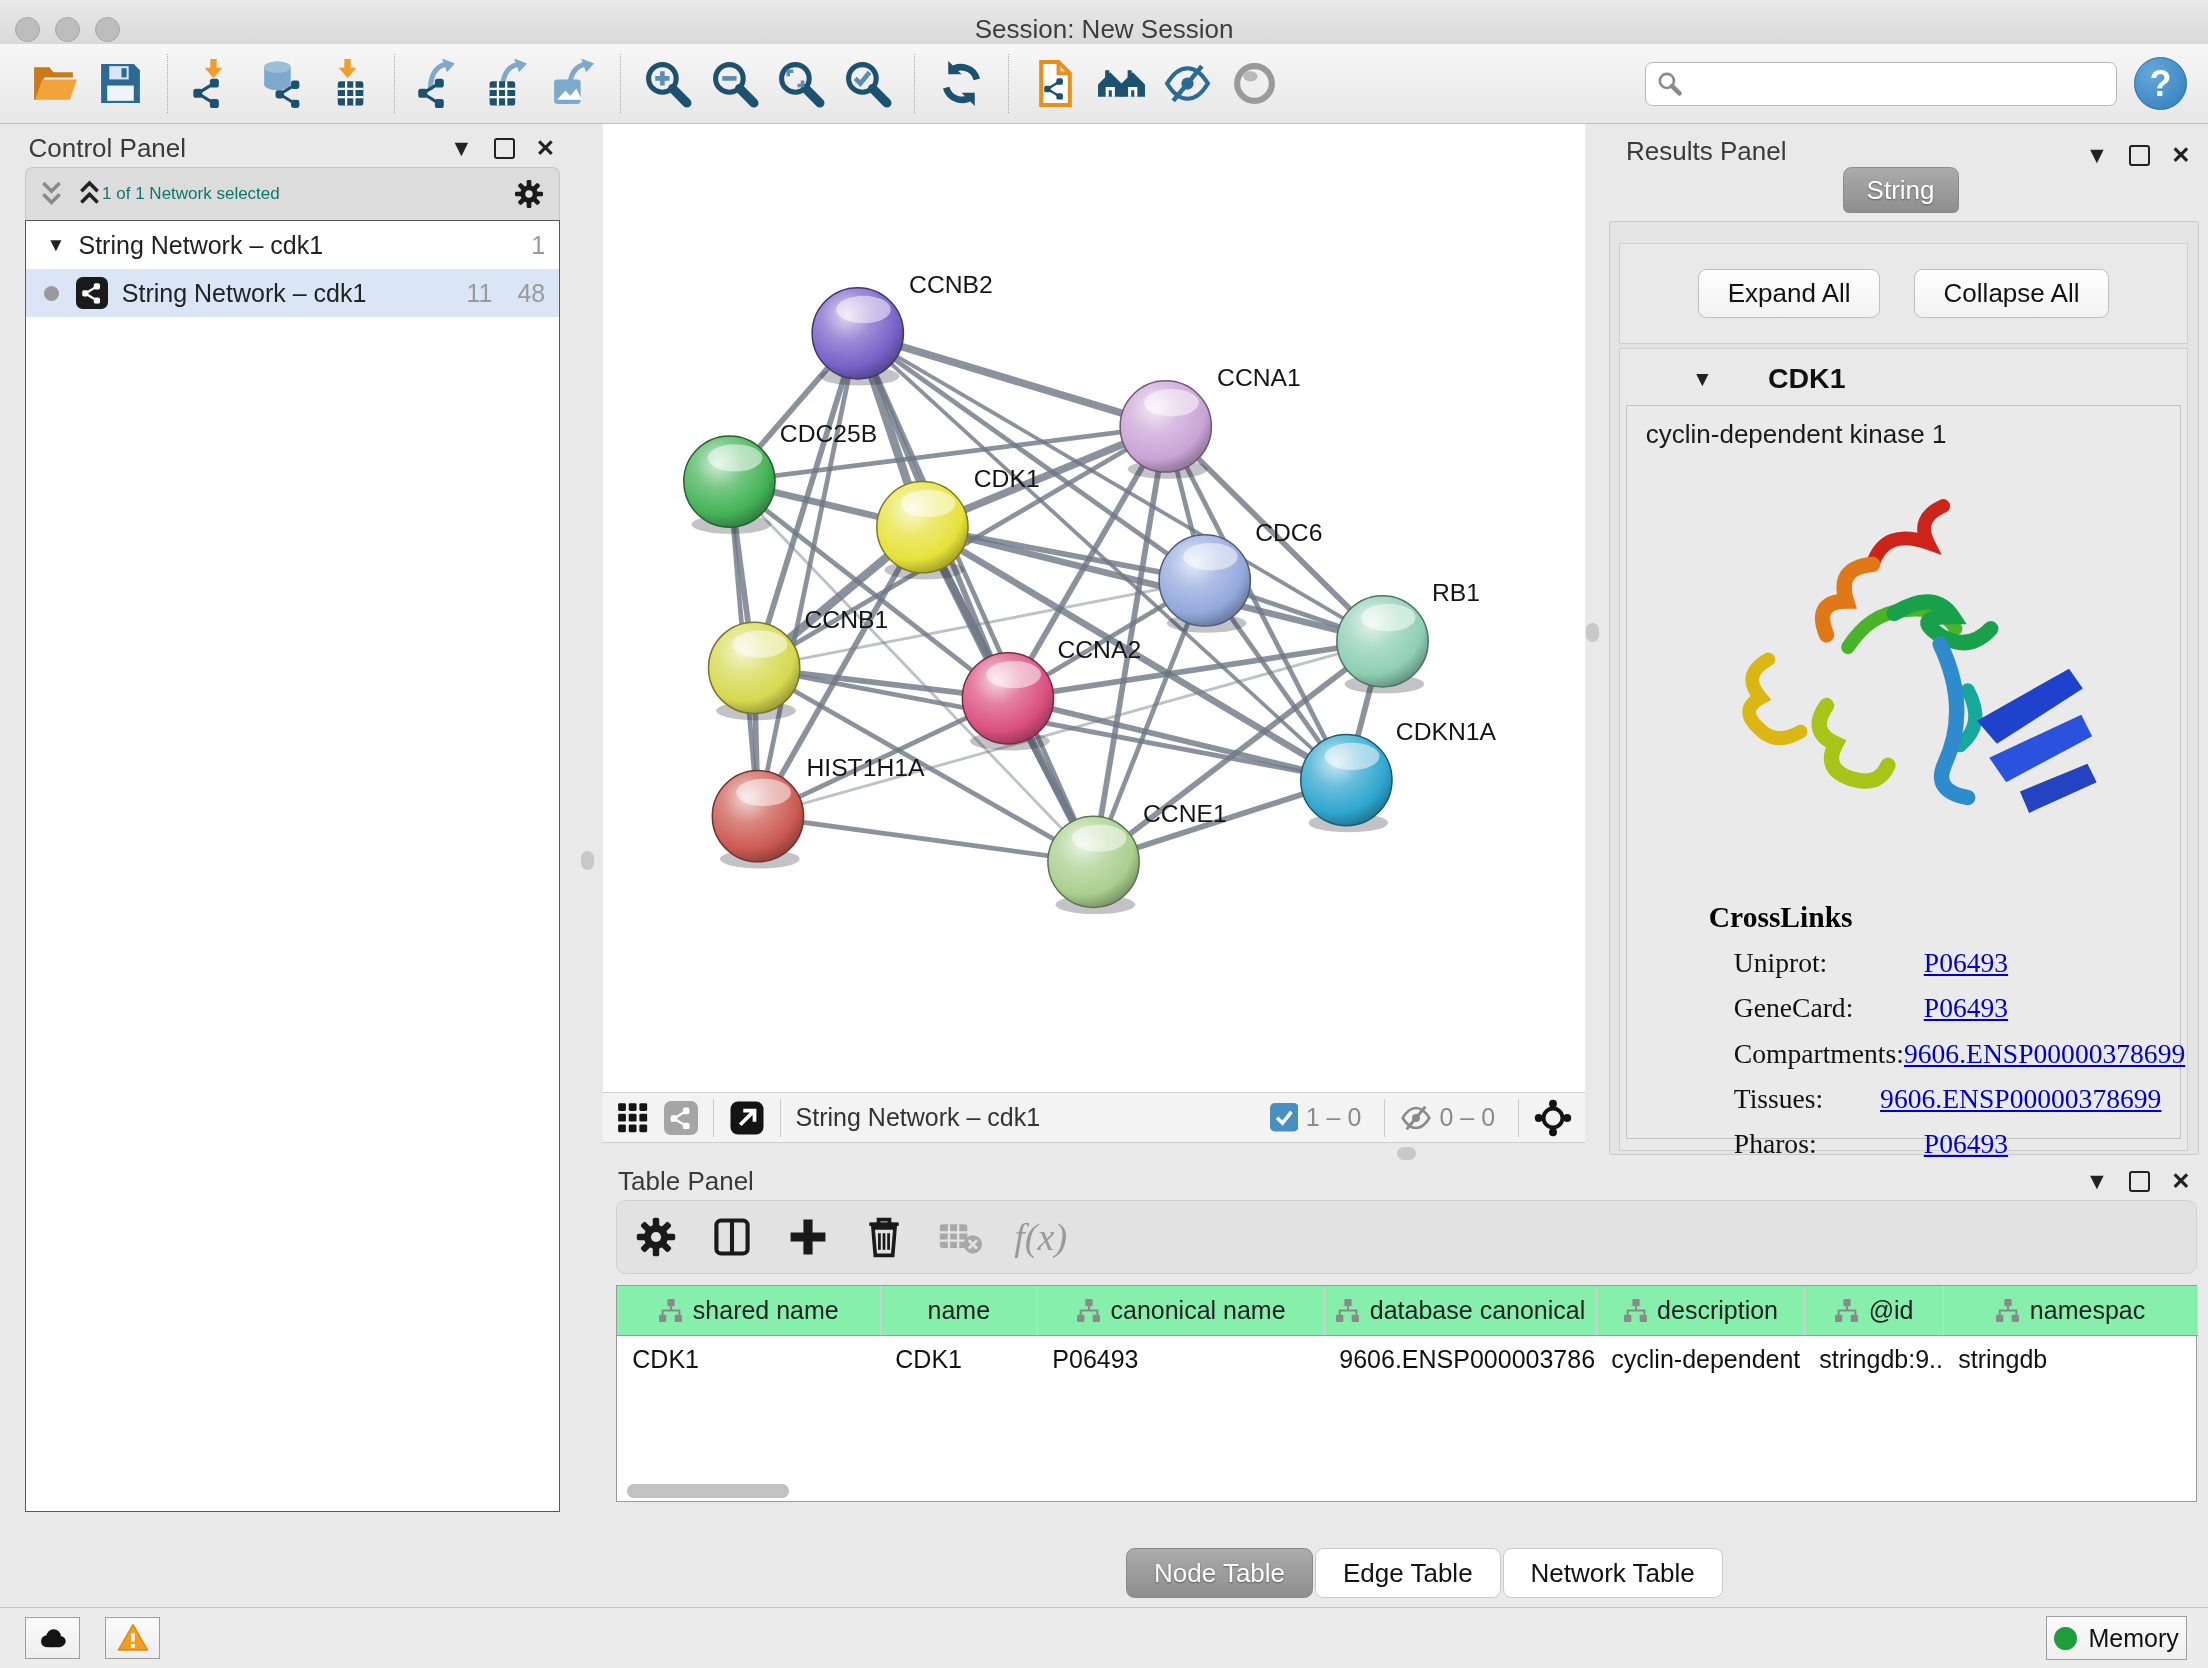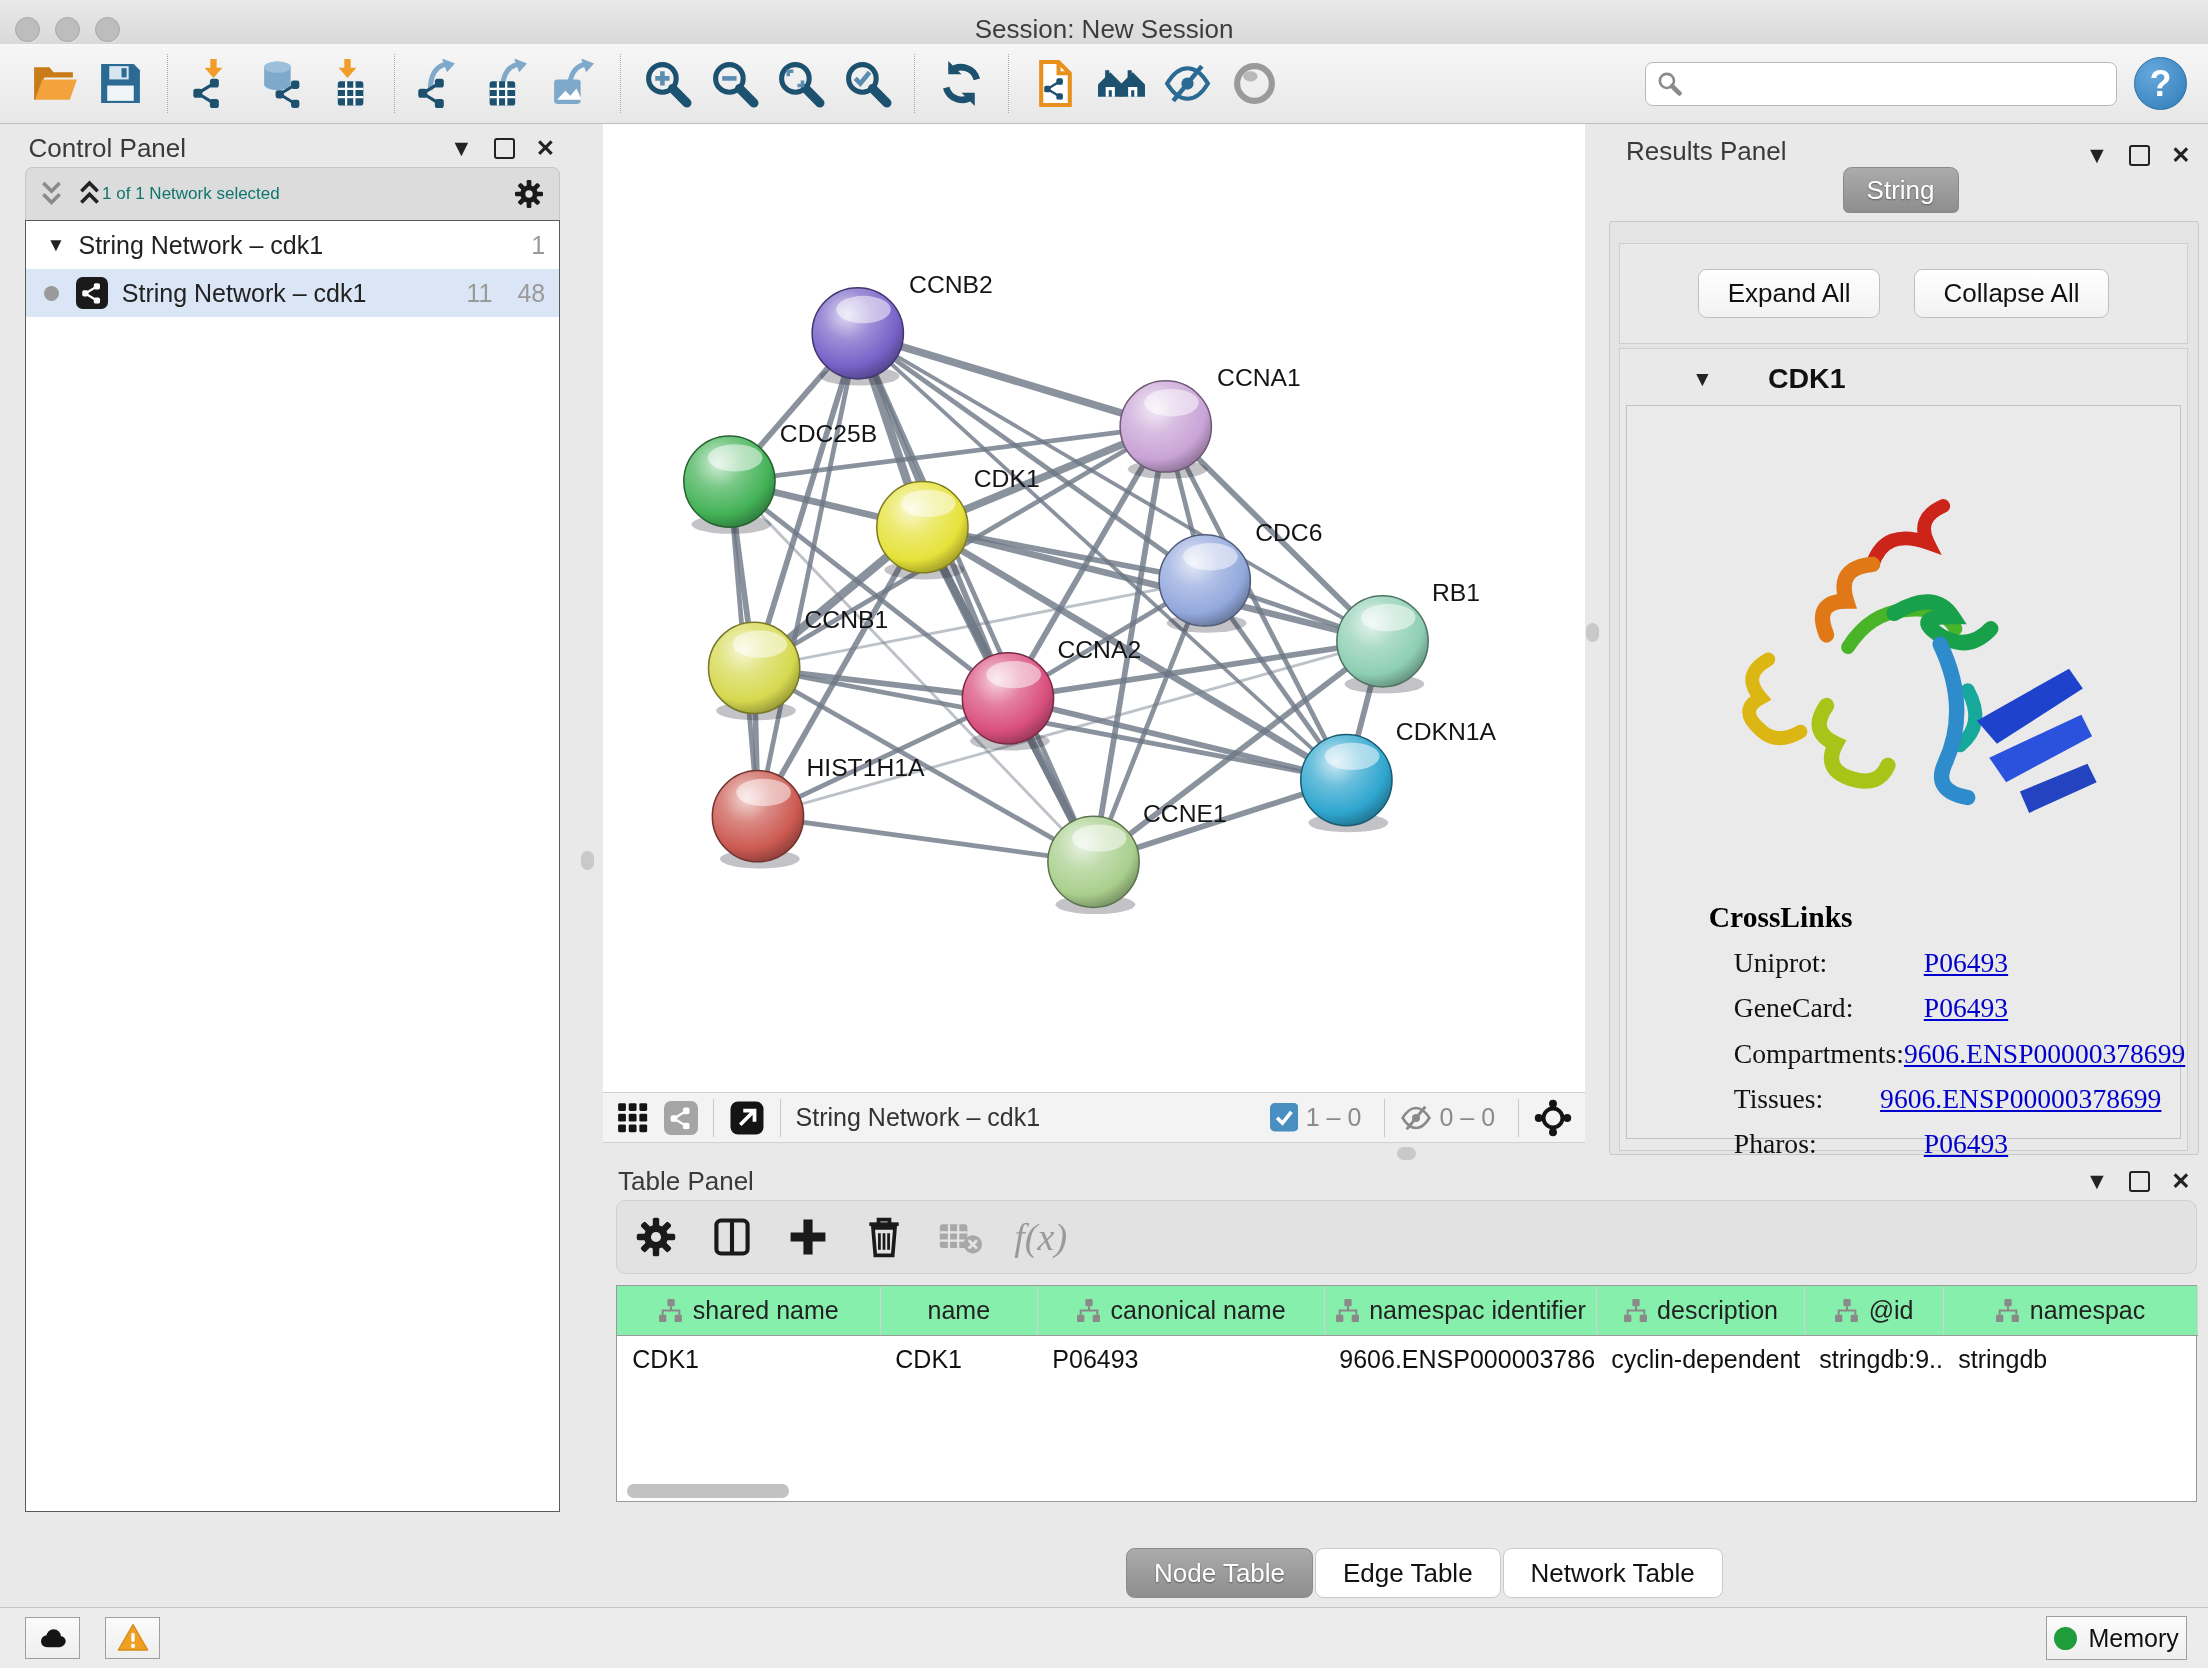--- a/index.html
+++ b/index.html
@@ -740,20 +740,21 @@
     <div id="rp-btnbox">
       <span class="btn">Expand All</span>
       <span class="btn">Collapse All</span>
     </div>
     <div id="rp-section">
       <div id="rp-sec-head">
         <span style="font-size:21px">▼</span>
         <span id="rp-gene">CDK1</span>
       </div>
       <div id="rp-inner">
+        <div id="rp-desc">cyclin-dependent kinase 1</div>
         <svg id="protein-img" viewBox="0 0 260 260">
           <g fill="none" stroke-linecap="round">
             <path d="M150 28 q-18 8 -10 24 q-28 -10 -36 14" stroke="#cc2418" stroke-width="9"></path>
             <path d="M104 66 q-24 2 -17 24 q-22 0 -13 22" stroke="#e07818" stroke-width="10"></path>
             <path d="M36 128 q-18 10 -5 25 q-15 8 0 21 q11 10 26 1" stroke="#dcb612" stroke-width="9"></path>
             <path d="M74 158 q-12 17 6 25 q-9 17 11 23 q17 5 23 -9" stroke="#a8c418" stroke-width="10"></path>
             <path d="M88 120 q14 -22 36 -24 q26 -3 34 12" stroke="#49b428" stroke-width="9"></path>
             <path d="M118 98 q26 -16 38 2 q-28 0 -7 13 q18 10 32 -5" stroke="#18a04a" stroke-width="10"></path>
             <path d="M166 148 q12 22 -5 36" stroke="#16a89a" stroke-width="9"></path>
             <path d="M148 118 q20 42 3 78 q-8 18 15 22" stroke="#2e8ccc" stroke-width="10"></path>
@@ -825,21 +826,21 @@
           <tr id="tbl-head-row">
             <th style="width: 263px;"><svg viewBox="0 0 24 24">
                 <use href="#s-hier"></use>
               </svg><span>shared name</span></th>
             <th style="width: 157px;"><span>name</span></th>
             <th style="width: 287px;"><svg viewBox="0 0 24 24">
                 <use href="#s-hier"></use>
               </svg><span>canonical name</span></th>
             <th style="width: 272px;"><svg viewBox="0 0 24 24">
                 <use href="#s-hier"></use>
-              </svg><span>namespac identifier</span></th>
+              </svg><span>database canonical</span></th>
             <th style="width: 208px;"><svg viewBox="0 0 24 24">
                 <use href="#s-hier"></use>
               </svg><span>description</span></th>
             <th style="width: 139px;"><svg viewBox="0 0 24 24">
                 <use href="#s-hier"></use>
               </svg><span>@id</span></th>
             <th style="width: 254px;"><svg viewBox="0 0 24 24">
                 <use href="#s-hier"></use>
               </svg><span>namespac</span></th>
           </tr>

